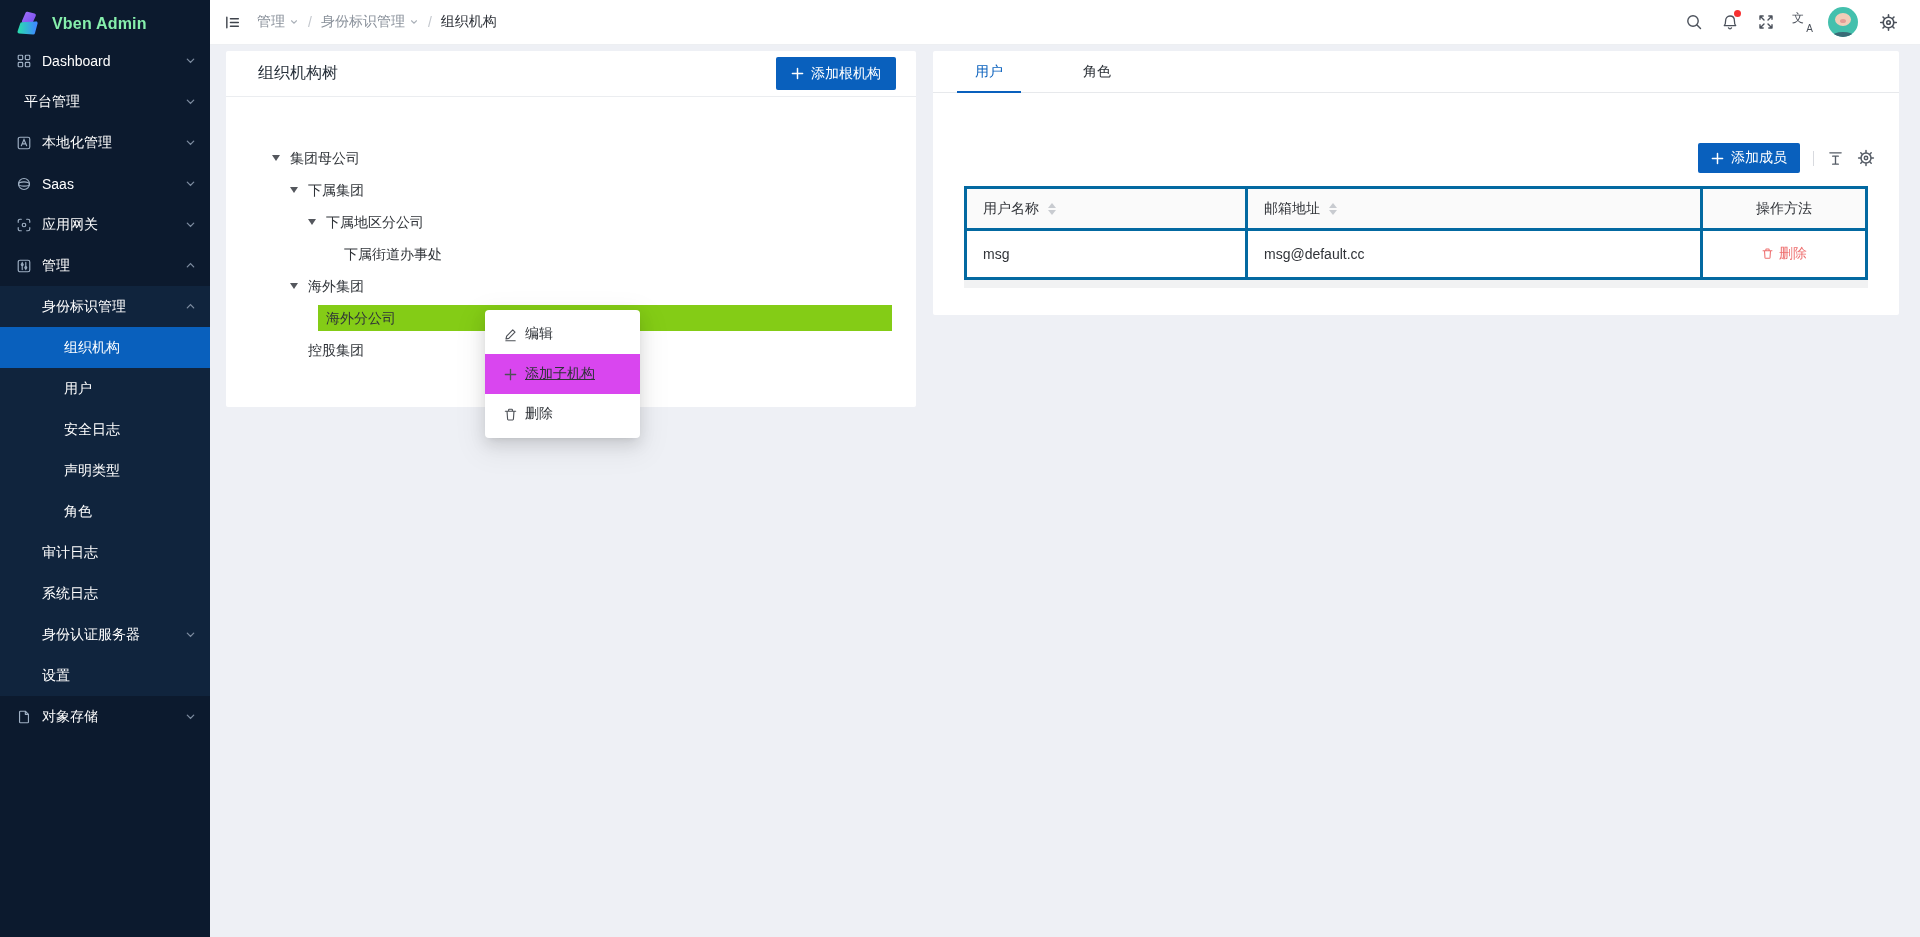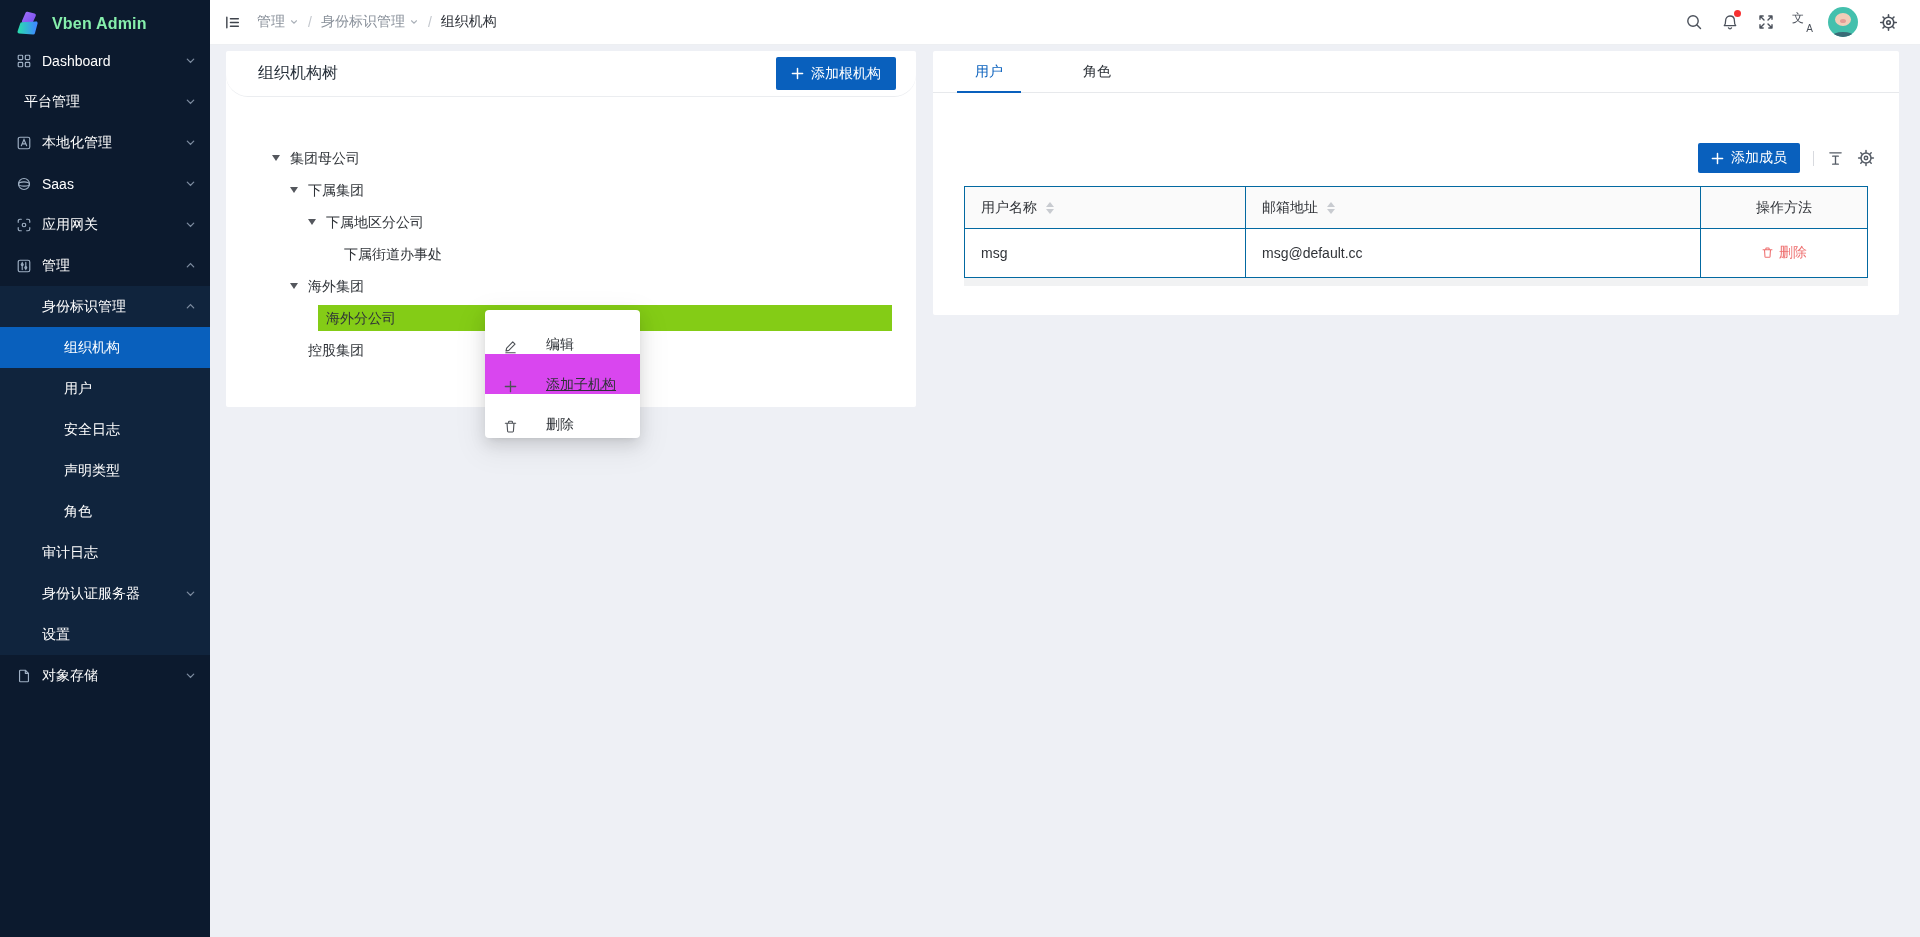--- a/index.html
+++ b/index.html
@@ -56,21 +56,21 @@
 
   
   .content { position:absolute; left:210px; top:45px; right:0; bottom:0;
     padding:6px 21px 0 16px; display:flex; gap:17px; align-items:flex-start; }
   .card { background:#fff; border-radius:2px; }
 
   
   .left-card { width:690px; height:356px; flex:none; }
   .lc-head { height:46px; display:flex; align-items:center;
     justify-content:space-between; padding:0 20px 0 32px;
-    border-bottom:1px solid #ebedf0;border-radius:22px; }
+    border-bottom:1px solid #ebedf0; }
   .lc-title { font-size:16px; color:#27303a; }
   .btn-primary { height:33px; background:#0960bd; color:#fff; border:none;
     border-radius:2px; font-size:14px; display:flex; align-items:center;
     gap:7px; padding:0 15px; cursor:pointer; font-family:inherit; }
   .btn-primary.small { height:30px; padding:0 13px; }
   .tree { padding:45px 24px 0 16px; }
   .tree-row { height:32px; display:flex; align-items:center; cursor:pointer; }
   .t-caret { width:18px; flex:none; display:flex; align-items:center; }
   .t-caret i { width:0; height:0; border-left:4.5px solid transparent;
     border-right:4.5px solid transparent; border-top:6px solid #54575d; }
@@ -79,42 +79,42 @@
     margin-left:-8px; color:#2f3338; }
   .tree-row.sel .t-label { background:#84cc16; }
   .ind0 { padding-left:30px; } .ind1 { padding-left:48px; }
   .ind2 { padding-left:66px; } .ind3 { padding-left:84px; }
 
   
   .ctx-menu { position:absolute; left:485px; top:310px; width:155px;
     background:#fff; border-radius:4px; padding:4px 0;
     box-shadow:0 3px 6px -4px rgba(0,0,0,.12), 0 6px 16px rgba(0,0,0,.12),
       0 9px 28px 8px rgba(0,0,0,.05); z-index:60; }
-  .ctx-item { height:40px; display:flex; align-items:flex-end; gap:28px;
+  .ctx-item { height:40px; display:flex; align-items:center; gap:7px;
     padding-left:18px; color:#2f3338; cursor:pointer; }
   .ctx-item.hover { background:#d946ef;text-decoration:underline; }
   .ctx-item .ci { width:15px; height:15px; color:#4d5157; flex:none; }
 
   
   .right-card { flex:1; height:264px; }
   .tabs { height:42px; border-bottom:1px solid #e7e9ec; display:flex;
     padding-left:24px; }
   .tab { padding:0 18px; line-height:41px; position:relative; color:#2a2f36;
     cursor:pointer; }
   .tab + .tab { margin-left:44px; }
   .tab.active { color:#0960bd; }
   .tab.active::after { content:""; position:absolute; left:0; right:0;
     bottom:-1px; height:2px; background:#0960bd; }
   .toolbar { margin-top:50px; display:flex; justify-content:flex-end;
     align-items:center; gap:13px; padding-right:24px; height:30px; }
   .tb-div { width:1px; height:15px; background:#d8dadf; }
   .tb-ic { color:#555c66; cursor:pointer; }
   .grid { width:904px; margin:13px 31px 0 31px; border-collapse:collapse;
     table-layout:fixed; }
-  .grid th, .grid td { border:1px solid #0369a1; font-weight:normal;
+  .grid th, .grid td { border:3px solid #0369a1; font-weight:normal;
     font-size:14px; color:#303338; }
   .grid th { background:#fafafa; height:42px; text-align:left;
     padding:0 0 0 16px; }
   .grid td { height:49px; padding:0 0 0 16px; background:#fff; }
   .grid th.center, .grid td.center { text-align:center; padding:0; }
   .th-inner { display:flex; align-items:center; gap:9px; }
   .th-inner.centered { justify-content:center; }
   .sorters { display:flex; flex-direction:column; gap:2px; }
   .sorters .up { width:0; height:0; border-left:4px solid transparent;
     border-right:4px solid transparent; border-bottom:5px solid #c8cbd0; }
@@ -264,20 +264,23 @@
     </div>
 
     <div class="s-item lvl3 sub">
       <span class="s-label">角色</span>
     </div>
 
     <div class="s-item lvl2 sub">
       <span class="s-label">审计日志</span>
     </div>
 
+    <div class="s-item lvl2 sub">
+      <span class="s-label">系统日志</span>
+    </div>
 
     <div class="s-item lvl2 sub">
       <span class="s-label">身份认证服务器</span>
       <span class="s-chev">
           <svg width="11" height="11" viewBox="0 0 12 12" fill="none" stroke="currentColor" stroke-width="1.4" stroke-linecap="round">
             <polyline points="2.5,4.5 6,8 9.5,4.5"></polyline>
           </svg>
         </span>
     </div>
 

